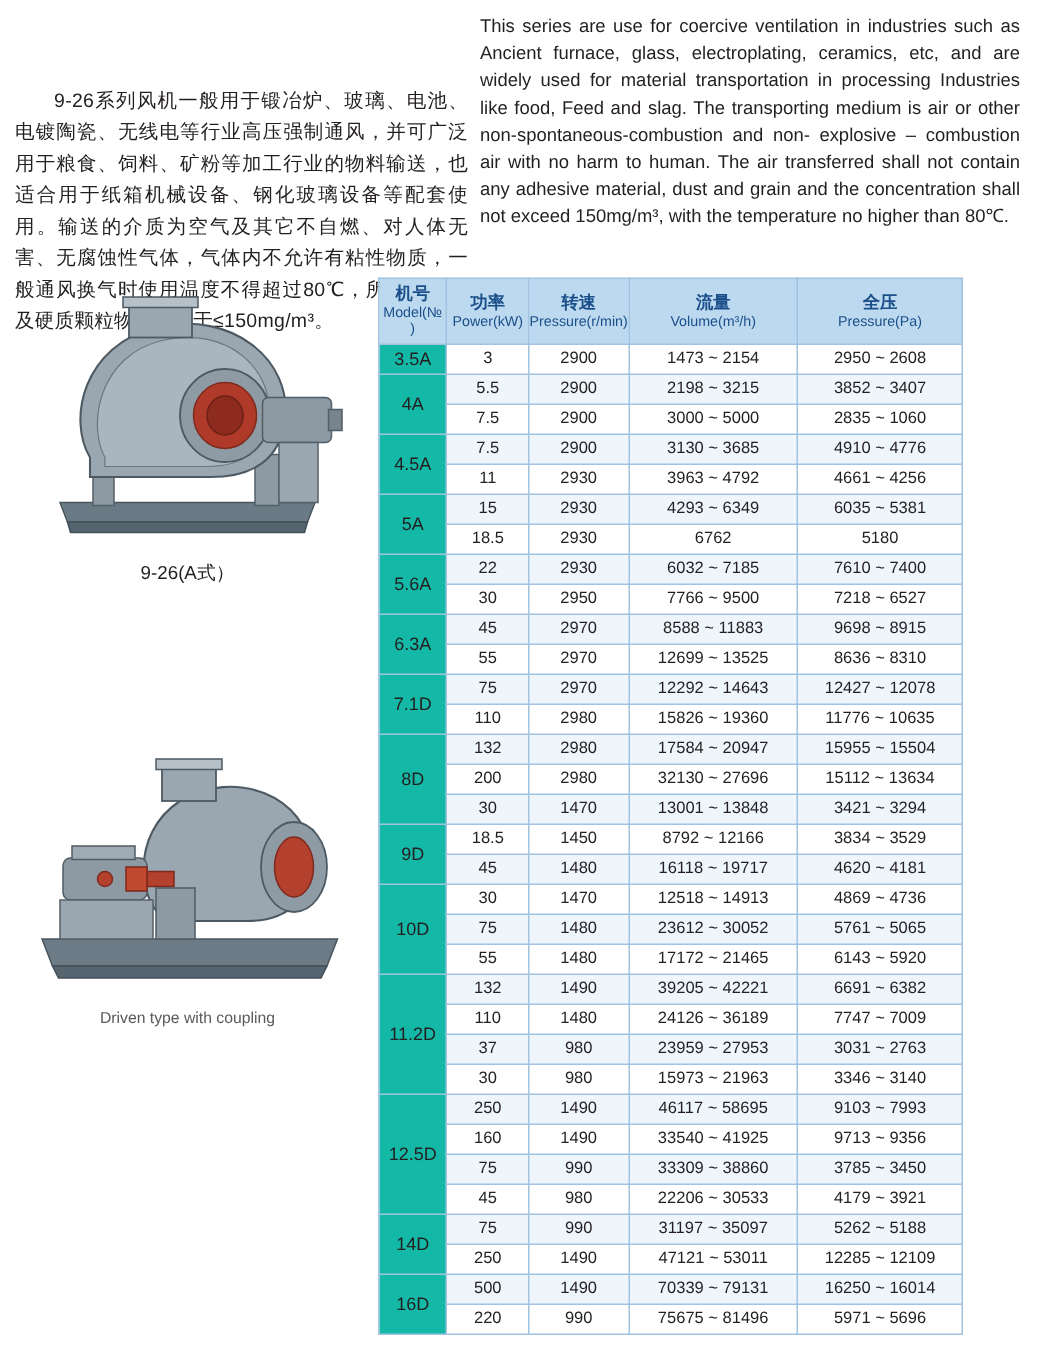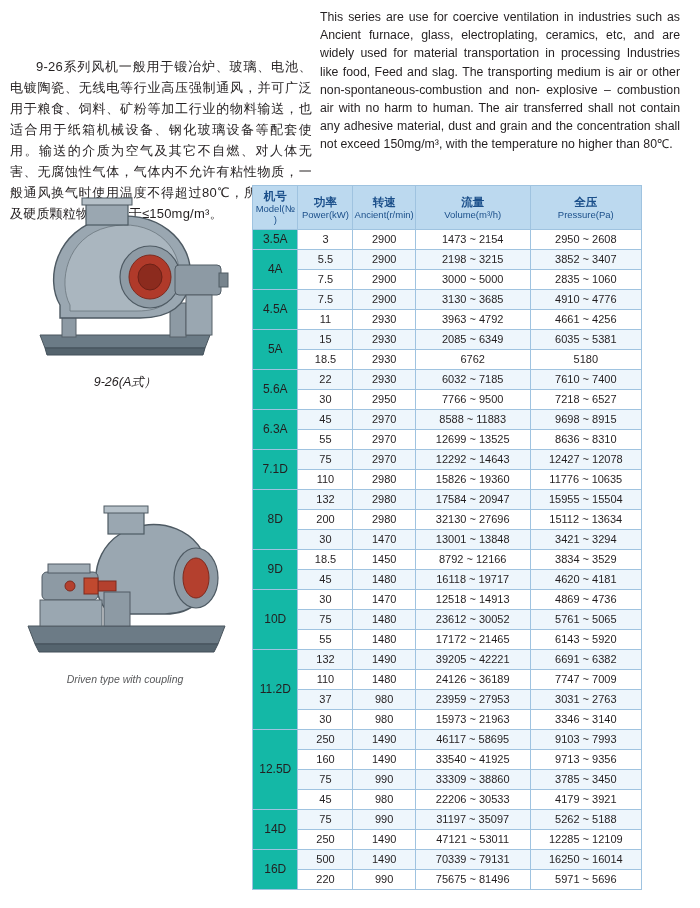--- a/index.html
+++ b/index.html
@@ -38,21 +38,20 @@
   }
   
   .left-col{
     position:absolute;
     left:0;top:185px;
     width:250px;
   }
   .fig{
     width:250px;
     text-align:center;
-    font-style:italic;
   }
   .fig-caption-cn{
     font-size:12.5px;
     margin-top:4px;
     color:#231f20;
   }
   .fig-caption-en{
     font-size:10.5px;
     color:#58595b;
     margin-top:2px;
@@ -183,21 +182,21 @@
       <th class="c-w">
         <span>机号</span>
         <span class="sub">Model(№ )</span>
       </th>
       <th class="c-p">
         <span>功率</span>
         <span class="sub">Power(kW)</span>
       </th>
       <th class="c-r">
         <span>转速</span>
-        <span class="sub">Ancient(r/min)</span>
+        <span class="sub">Pressure(r/min)</span>
       </th>
       <th class="c-f">
         <span>流量</span>
         <span class="sub">Volume(m³/h)</span>
       </th>
       <th class="c-t">
         <span>全压</span>
         <span class="sub">Pressure(Pa)</span>
       </th>
     </tr>
@@ -233,21 +232,21 @@
       <tr>
         <td class="c-p">11</td>
         <td class="c-r">2930</td>
         <td class="c-f">3963 ~ 4792</td>
         <td class="c-t">4661 ~ 4256</td>
       </tr>
       <tr class="alt">
         <td class="model c-w" rowspan="2">5A</td>
         <td class="c-p">15</td>
         <td class="c-r">2930</td>
-        <td class="c-f">2085 ~ 6349</td>
+        <td class="c-f">4293 ~ 6349</td>
         <td class="c-t">6035 ~ 5381</td>
       </tr>
       <tr>
         <td class="c-p">18.5</td>
         <td class="c-r">2930</td>
         <td class="c-f">6762</td>
         <td class="c-t">5180</td>
       </tr>
       <tr class="alt">
         <td class="model c-w" rowspan="2">5.6A</td>

